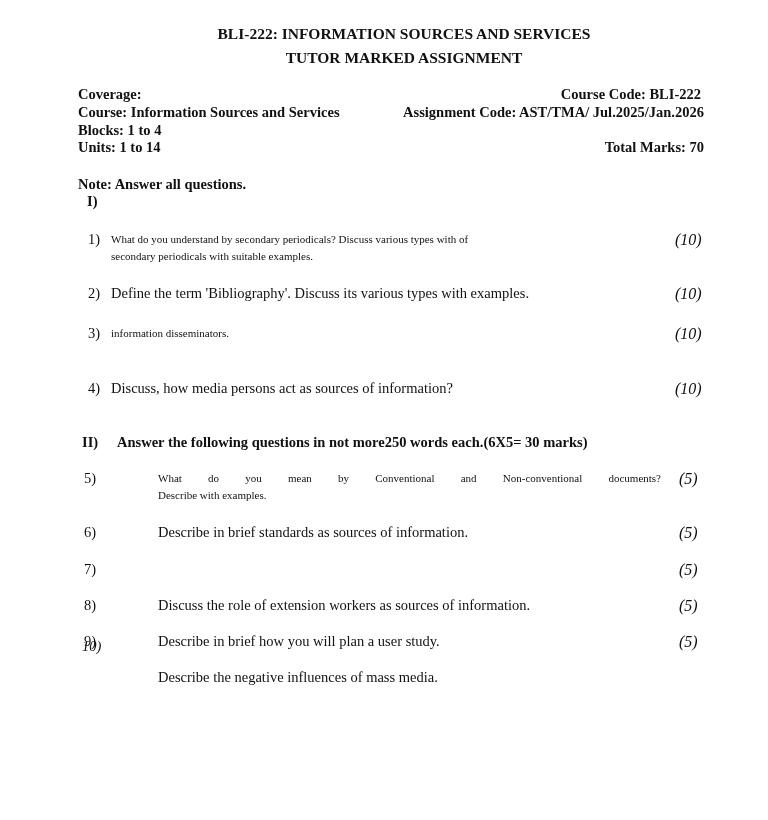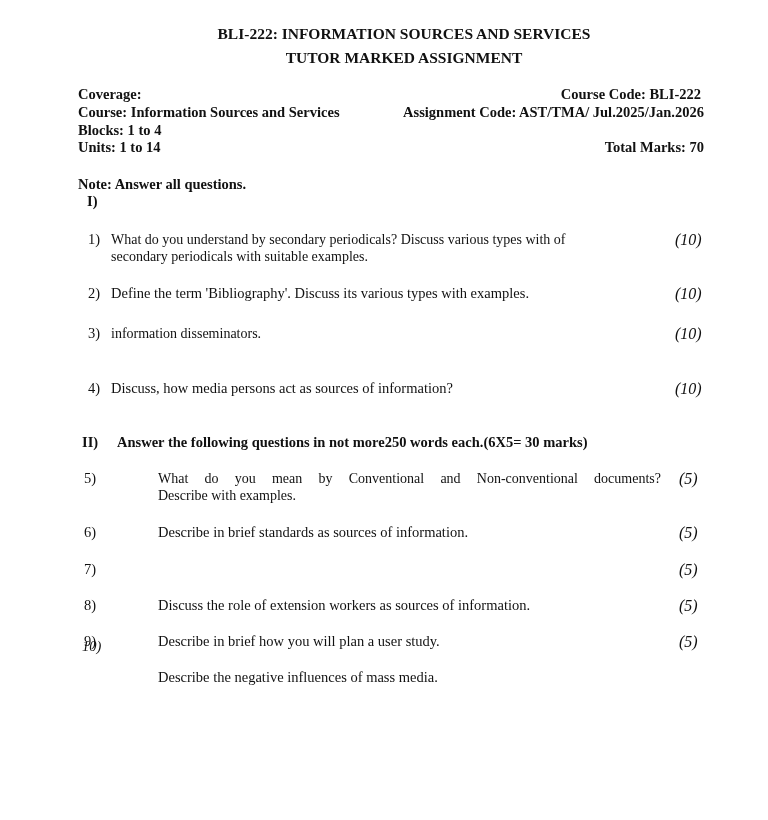--- a/index.html
+++ b/index.html
@@ -25,21 +25,21 @@
       font-size: 15.5px;
       font-weight: bold;
       left: 0; width: 808px;
       text-align: center;
     }
     .meta { font-size: 14.5px; font-weight: bold; }
     .txt { font-size: 14.5px; }
     .marks { font-size: 16px; font-style: italic; }
     .qtext {
       position: absolute;
-      font-size: 14px;
+      font-size: 11px;
       line-height: 17px;
       white-space: normal;
     }
     .justify { text-align: justify; text-align-last: justify; }
   </style>
 </head>
 <body>
 
 <div class="page">
 

